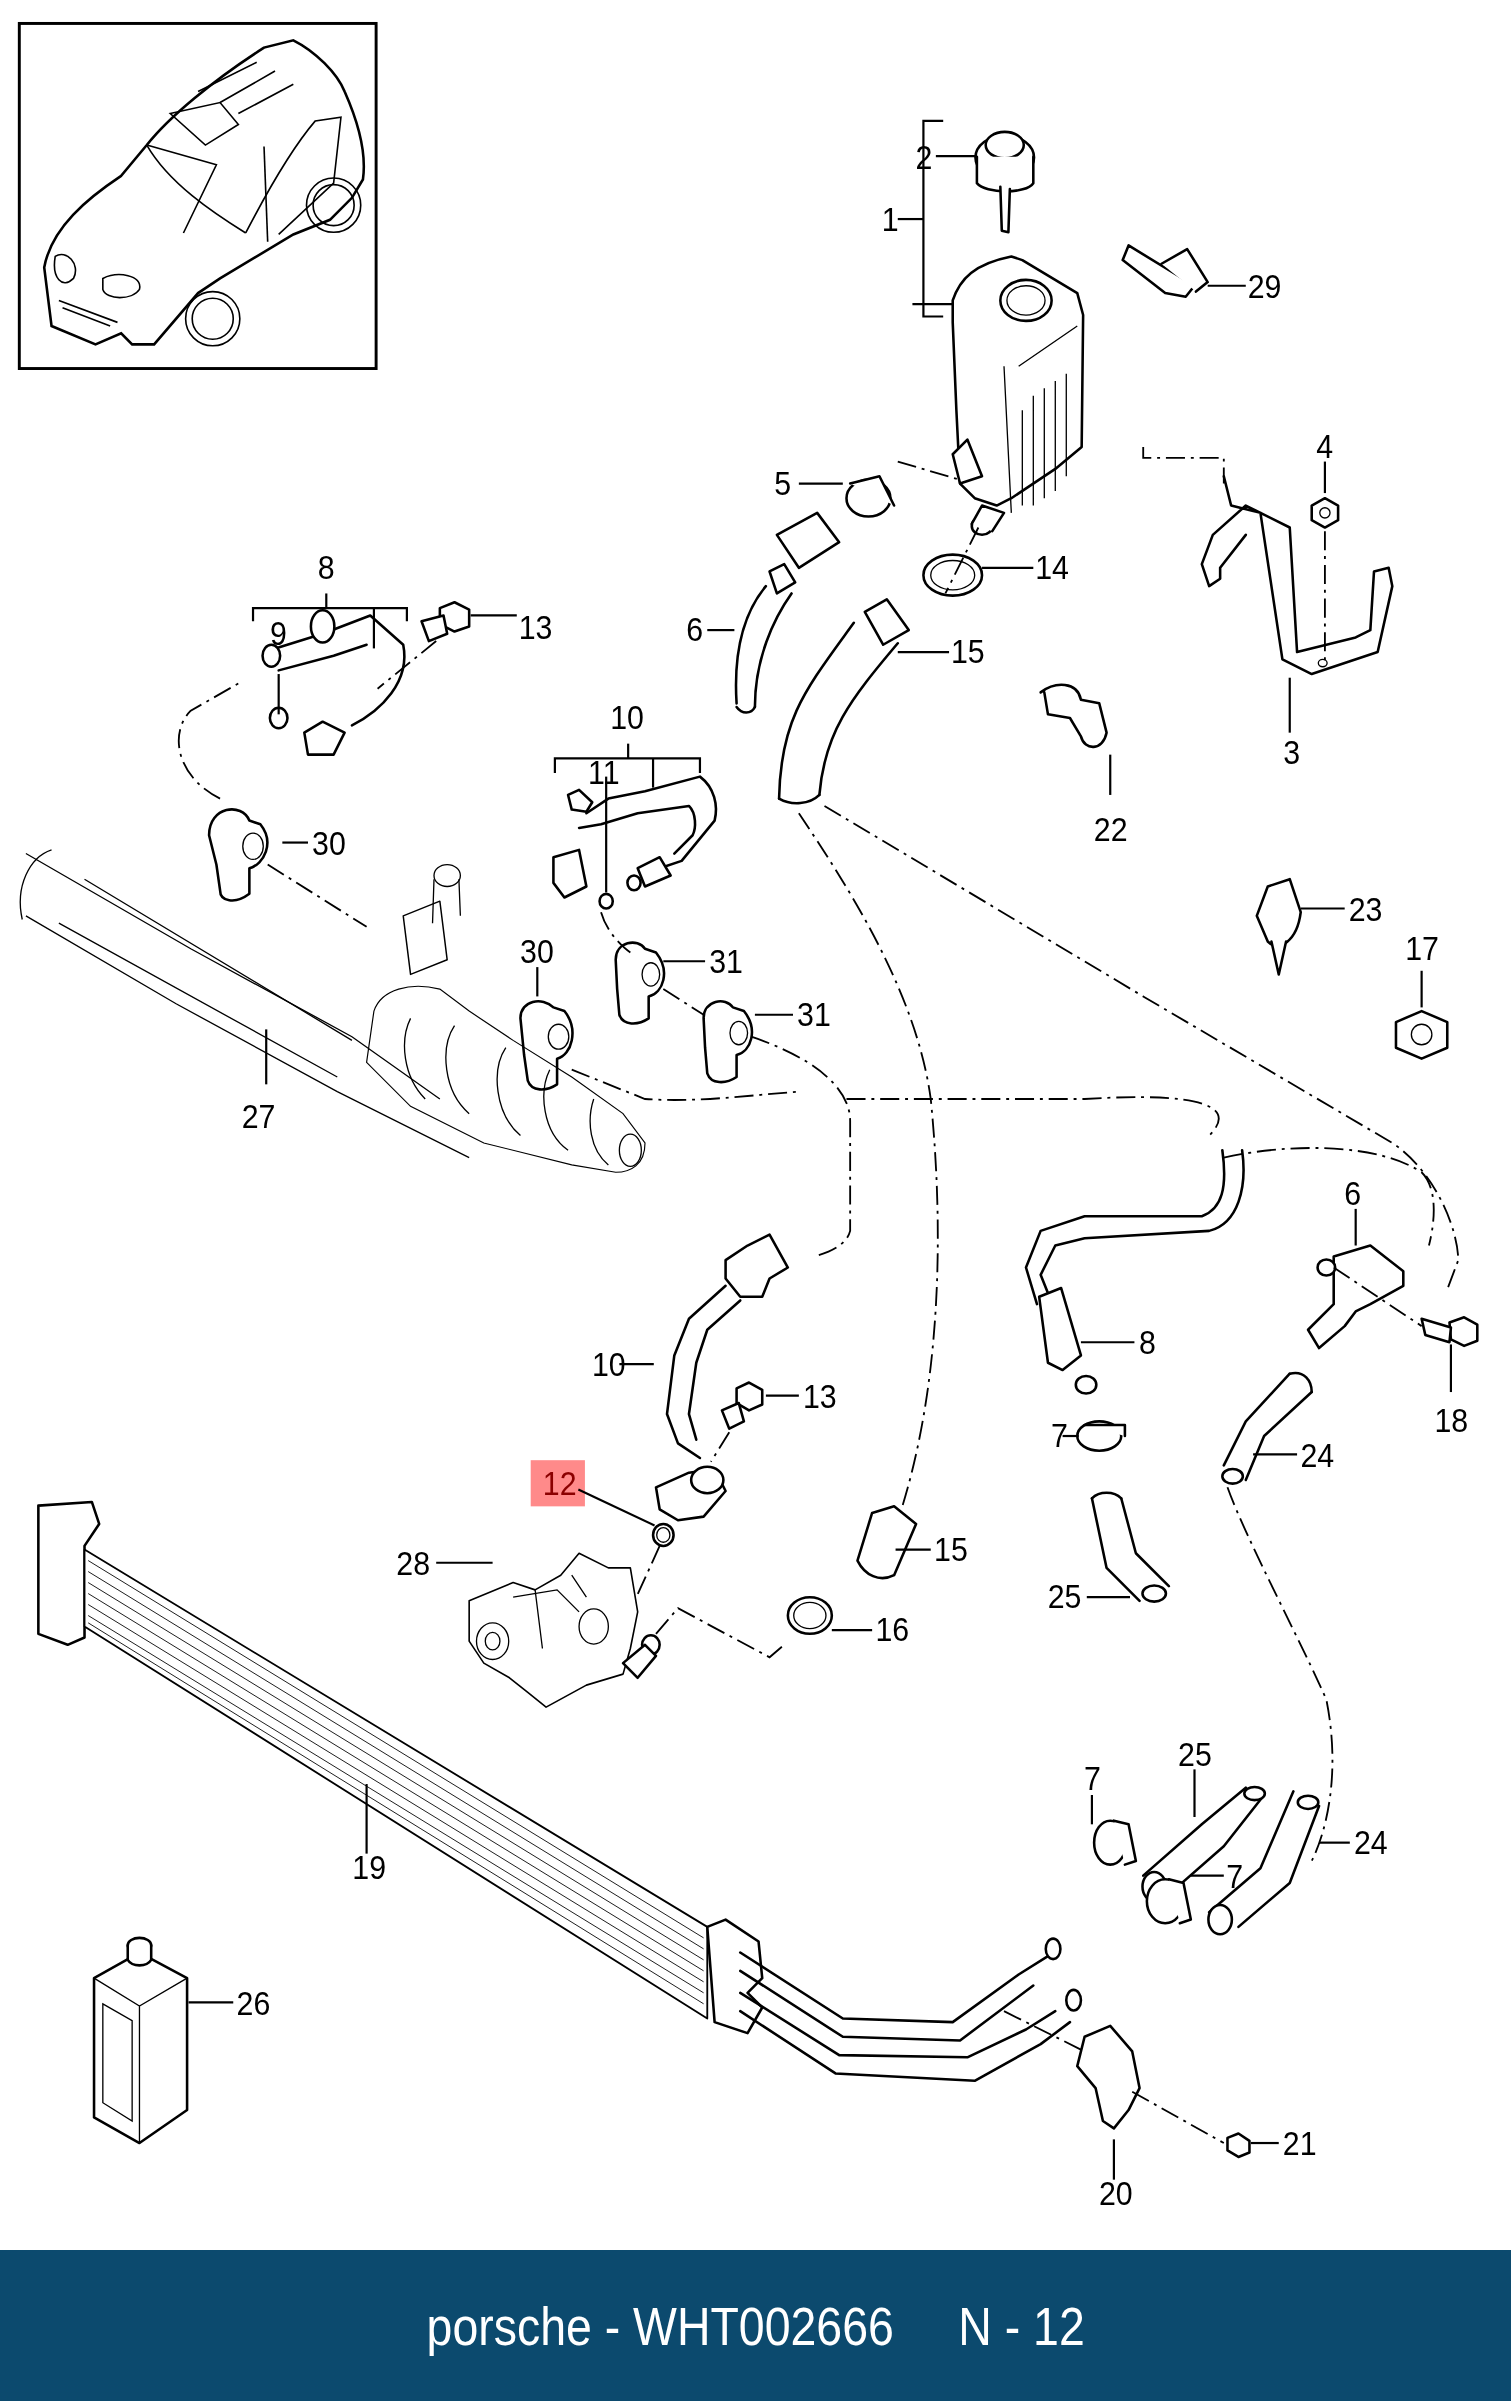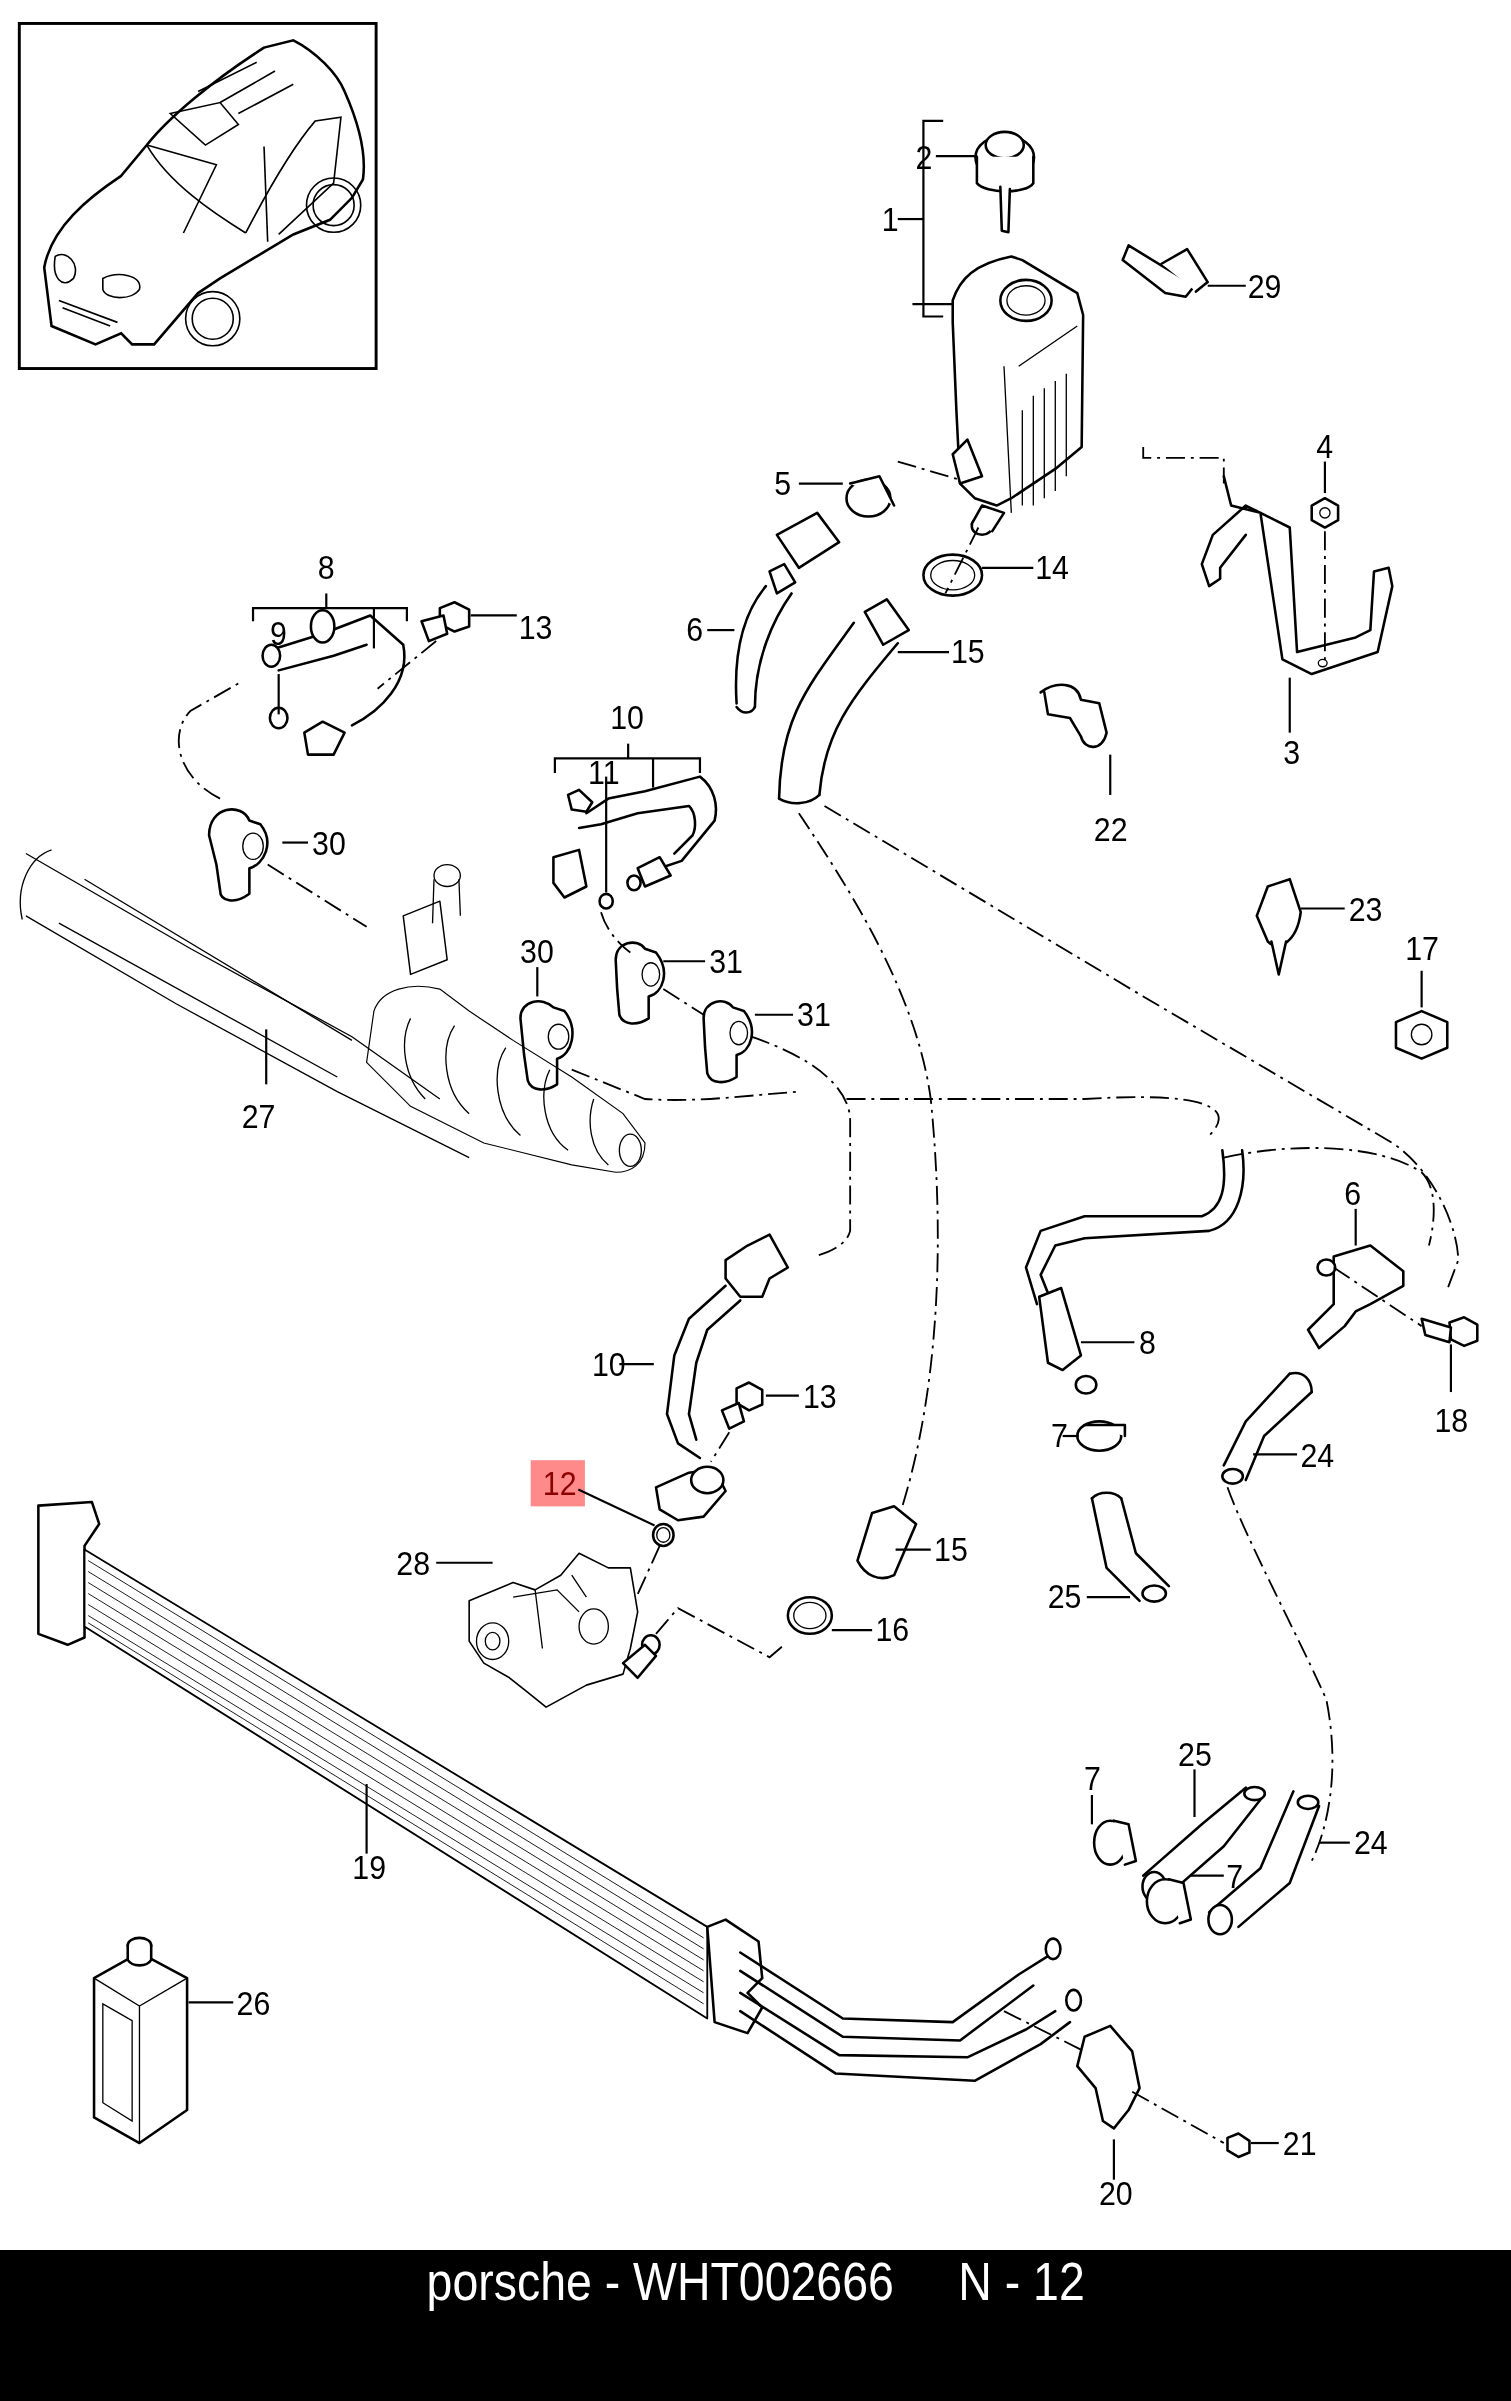--- a/index.html
+++ b/index.html
@@ -5,21 +5,21 @@
   html, body { margin: 0; padding: 0; background: #ffffff; }
   body { width: 1512px; height: 2401px; position: relative; overflow: hidden; font-family: "Liberation Sans", sans-serif; }
   #diagram { position: absolute; left: 0; top: 0; width: 1512px; height: 2250px; }
   .lbl { font-family: "Liberation Sans", sans-serif; font-size: 46px; fill: #000; transform-box: fill-box; transform-origin: center; }
   .lbl-cond { transform: scaleX(0.9); }
   .callout { stroke: #000; stroke-width: 3; fill: none; }
   .part { stroke: #000; stroke-width: 3.5; fill: #fff; stroke-linejoin: round; stroke-linecap: round; }
   .thin { stroke: #000; stroke-width: 1.8; fill: none; }
   .hose { stroke: #000; stroke-width: 3.5; fill: none; stroke-linecap: round; stroke-linejoin: round; }
   .dash { stroke: #000; stroke-width: 2.5; fill: none; stroke-dasharray: 26 8 4 8; }
-  #footer { position: absolute; left: 0; top: 2250px; width: 1512px; height: 151px; background: #000000; display: flex; justify-content: center; }
+  #footer { position: absolute; left: 0; top: 2250px; width: 1512px; height: 151px; background: #0c4a6e; display: flex; align-items: center; justify-content: center; }
   #footer-text { color: #ffffff; font-family: "Liberation Sans", sans-serif; font-size: 54px; letter-spacing: 0px; transform: scaleX(0.86); white-space: pre; }
 </style>
 </head>
 <body>
 
 <svg id="diagram" viewBox="0 0 2063 3071" xmlns="http://www.w3.org/2000/svg">
 
   <g>
     <rect x="26" y="32" width="487" height="471" fill="#fff" stroke="#000" stroke-width="4"></rect>
     <g class="thin" style="stroke-width:2.2">

